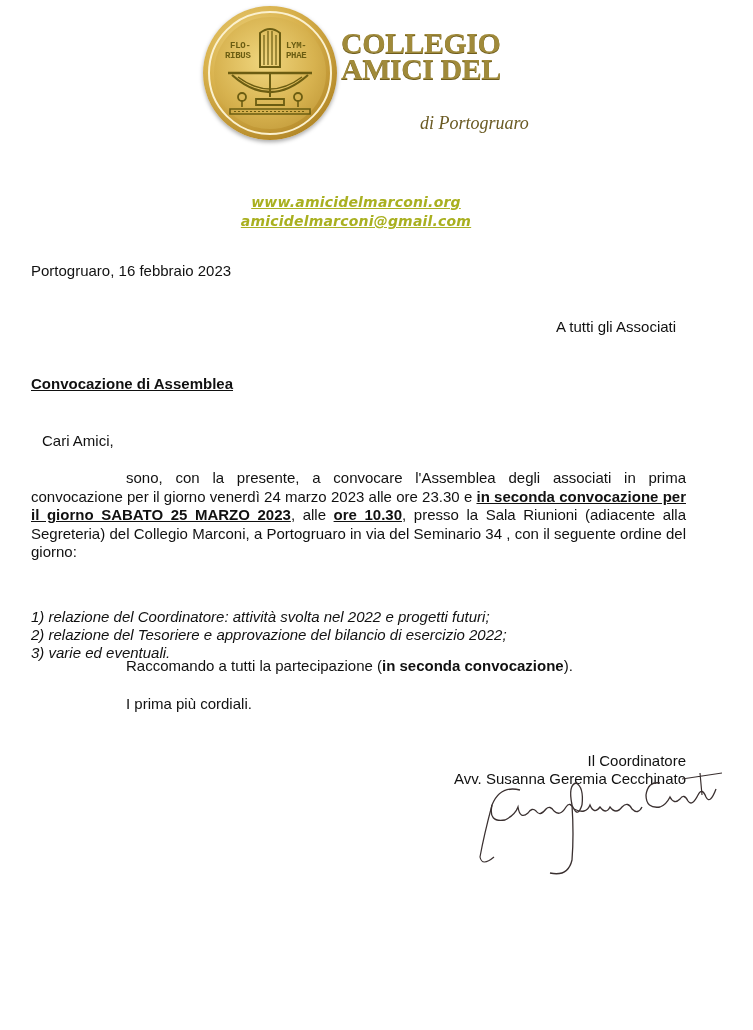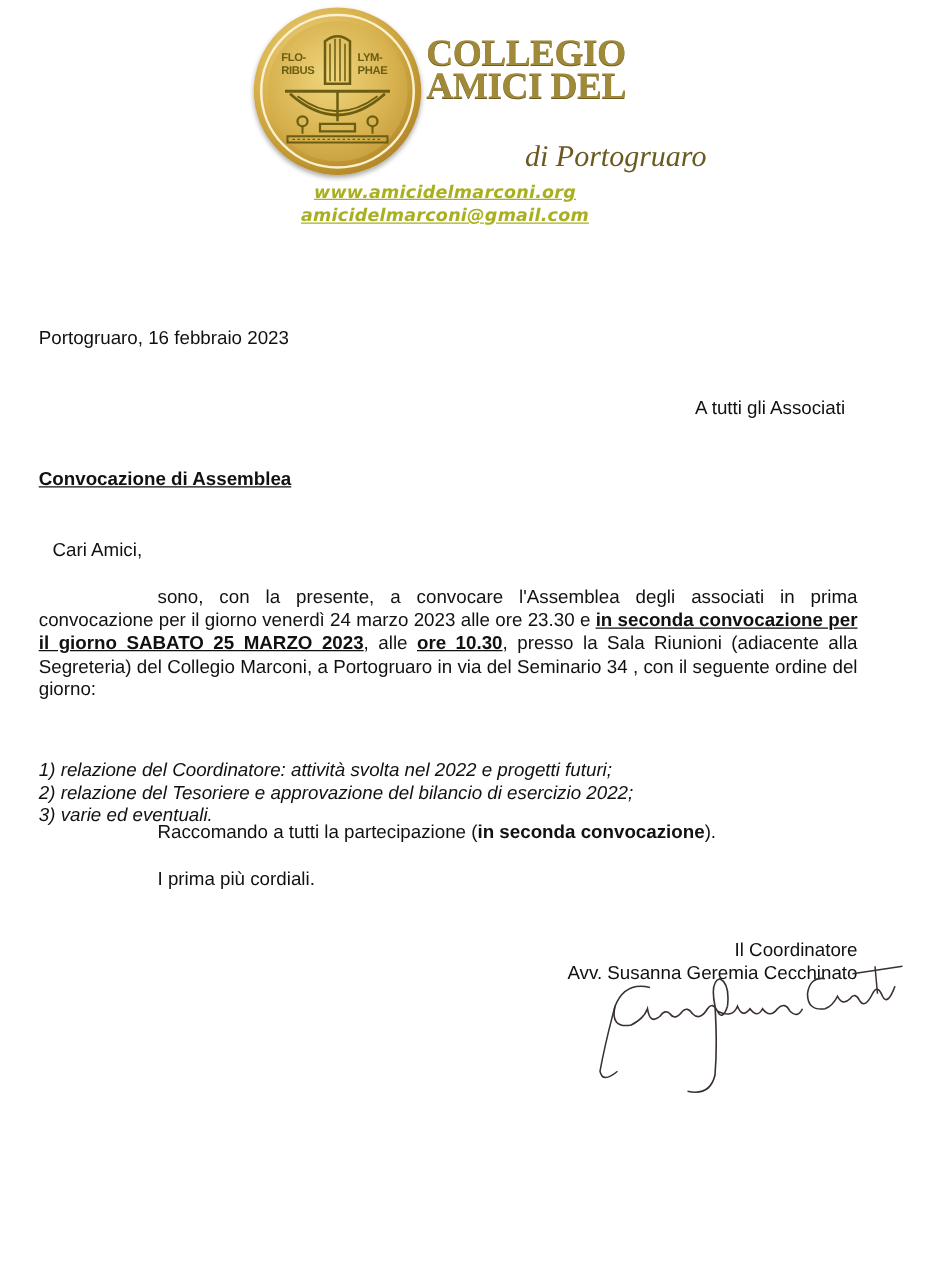--- a/index.html
+++ b/index.html
@@ -20,42 +20,43 @@
       position: absolute; left: 5px; top: 5px; right: 5px; bottom: 5px;
       border-radius: 50%; border: 2px solid #fbf1cf;
     }
     .medal-inner {
       position: absolute; left: 11px; top: 11px; right: 11px; bottom: 11px;
       border-radius: 50%;
       background: radial-gradient(circle at 45% 40%, #f0d67e 0%, #d7b24f 55%, #b88f30 100%);
     }
     .medal-inner svg { position: absolute; left: 0; top: 0; width: 100%; height: 100%; }
     .medal-word {
-      position: absolute; font-family: Liberation Sans, sans-serif; font-weight: bold;
+      position: absolute; font-family: Liberation Mono, monospace; font-weight: bold;
       color: #6b5d12; font-size: 9px; line-height: 10px; letter-spacing: -0.3px;
-      text-align: left;
+      text-align: right;
     }
 
     .org-name {
       left: 341px; top: 30px; width: 180px;
       font-family: "Liberation Serif", serif; font-weight: bold;
       font-size: 30px; line-height: 26px; color: #a08a3a;
       letter-spacing: -0.5px;
       text-shadow: 0 1px 0 #6e5d1f;
     }
     .org-sub {
       left: 420px; top: 113px;
       font-family: "Liberation Serif", serif; font-style: italic;
-      font-size: 24px; color: #6a5a22;
+      font-size: 18px; color: #6a5a22;
     }
     .link {
       left: 0; width: 712px; text-align: center;
       font-family: "DejaVu Sans", sans-serif; font-style: italic; font-weight: bold;
       font-size: 14px; color: #a9b020; text-decoration: underline;
       letter-spacing: 0.2px;
+      margin-top: 48px;
     }
     .link-web { top: 146px; }
     .link-mail { top: 165px; }
 
     
     .t { line-height: 18px; }
     .date { left: 31px; top: 262px; }
     .recipient { left: 556px; top: 318px; }
     .subject { left: 31px; top: 375px; font-weight: bold; text-decoration: underline; }
     .greeting { left: 42px; top: 432px; }

